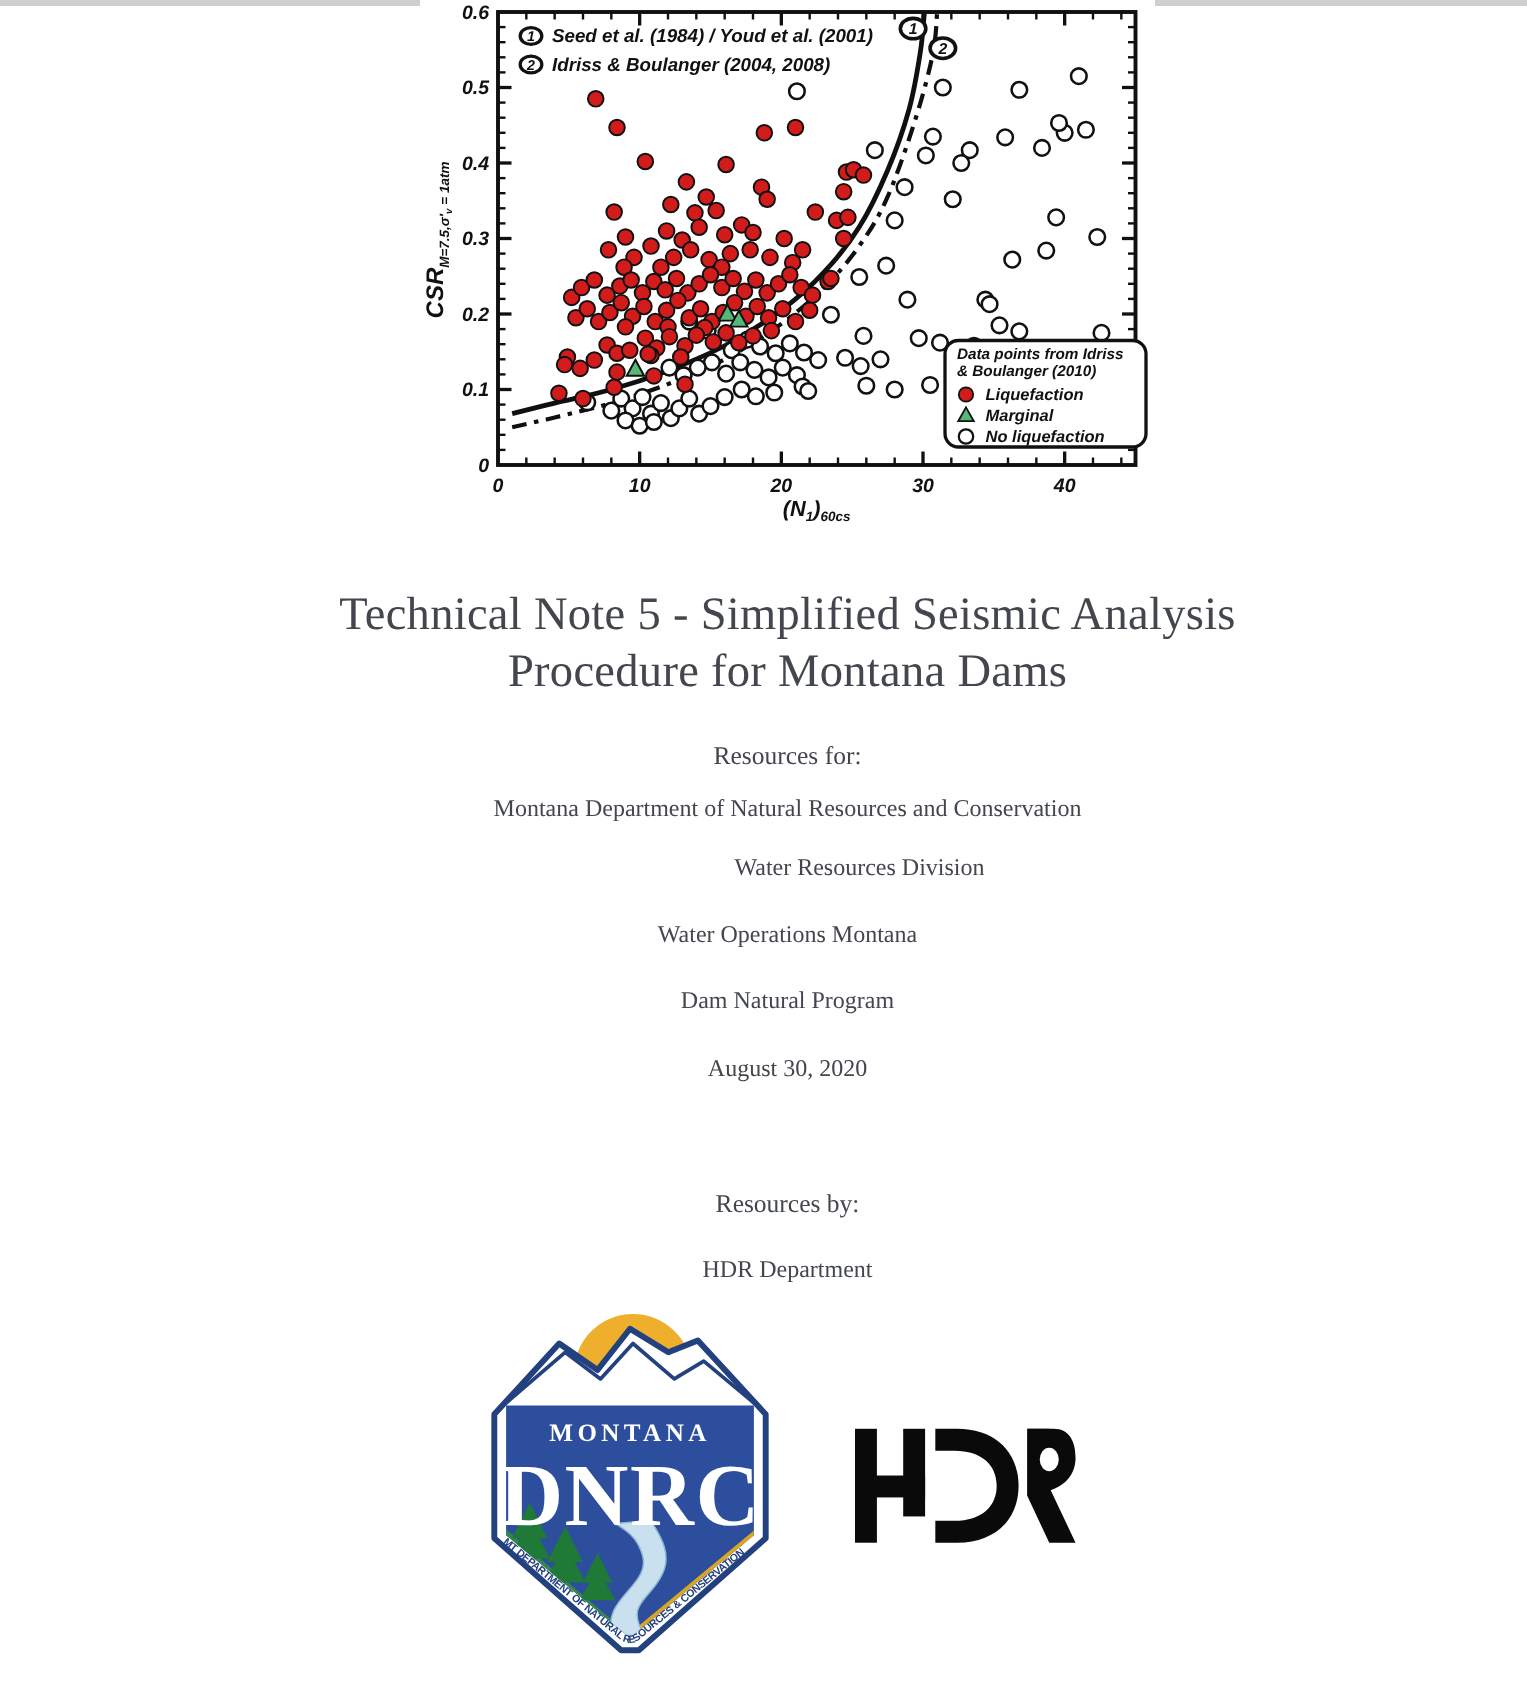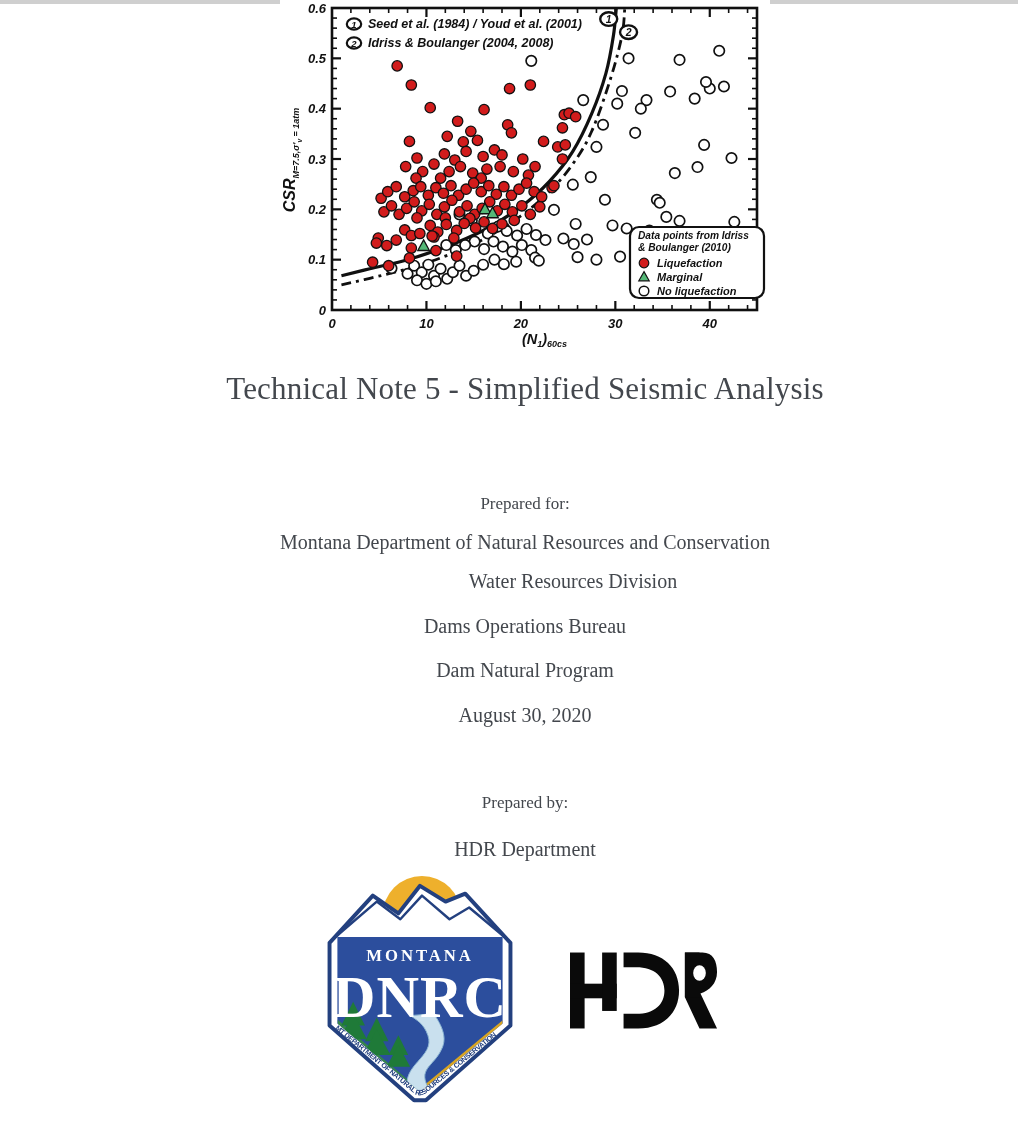--- a/index.html
+++ b/index.html
@@ -3,21 +3,21 @@
 <meta charset="utf-8">
 <style>
   html,body{margin:0;padding:0;background:#fff;}
   #page{position:relative;width:1018px;height:1133px;background:#ffffff;overflow:hidden;
         font-family:"Liberation Serif",serif;}
   .top-strip{position:absolute;left:0;top:0;width:1018px;height:4px;background:#cfcfcf;}
   .top-tab{position:absolute;left:618px;top:0;width:19px;height:7px;background:#8f8f8f;border-radius:0 0 2px 2px;}
   #figure{position:absolute;left:280px;top:0;width:490px;height:352px;}
   .cline{position:absolute;white-space:nowrap;left:525px;transform:translateX(-50%);color:#43474d;}
   .title-line{font-size:31px;letter-spacing:0.2px;}
-  .body-line{font-size:20px;}
+  .body-line{font-size:16px;}
   .label-line{font-size:17px;}
   #dnrc-logo{position:absolute;left:302px;top:876px;width:236px;height:236px;}
   #hdr-logo{position:absolute;left:570px;top:950px;width:148px;height:81px;}
   svg text{user-select:none;}
 </style>
 </head>
 <body>
 
 <div id="page">
   <div class="top-strip"></div>
@@ -365,30 +365,31 @@
           <polygon points="364,271.6 369.2,280.8 358.8,280.8" fill="#55b877" stroke="#111" stroke-width="1.2"></polygon>
           <text x="377" y="280.8" font-size="11" font-family="Liberation Sans, sans-serif" font-style="italic" font-weight="bold" fill="#111">Marginal</text>
           <circle cx="364" cy="291" r="4.8" fill="#fff" stroke="#111" stroke-width="1.5"></circle>
           <text x="377" y="294.8" font-size="11" font-family="Liberation Sans, sans-serif" font-style="italic" font-weight="bold" fill="#111">No liquefaction</text>
         </g>
         <text x="264.5" y="344" font-size="14.5" font-family="Liberation Sans, sans-serif" font-style="italic" font-weight="bold" fill="#111" text-anchor="middle"><tspan>(N</tspan><tspan font-size="9" dy="3">1</tspan><tspan font-size="14.5" dy="-3">)</tspan><tspan font-size="9" dy="3">60cs</tspan></text>
         <text x="15" y="160" font-size="16" font-family="Liberation Sans, sans-serif" font-style="italic" font-weight="bold" fill="#111" text-anchor="middle" transform="rotate(-90 15 160)"><tspan>CSR</tspan><tspan font-size="9" dy="4">M=7.5,σ′</tspan><tspan font-size="6.5" dy="2.5">v</tspan><tspan font-size="9" dy="-2.5"> = 1atm</tspan></text>
       </svg>
   </div>
 
-  <div class="cline title-line" style="top:371px;">Technical Note 5 - Simplified Seismic Analysis</div>
-
-  <div class="cline label-line" style="top:494px;">Prepared for:</div>
+  <div class="cline title-line" style="top:391px;">Technical Note 5 - Simplified Seismic Analysis</div>
+  <div class="cline title-line" style="top:429px;">Procedure for Montana Dams</div>
+
+  <div class="cline label-line" style="top:494px;">Resources for:</div>
   <div class="cline body-line" style="top:531px;">Montana Department of Natural Resources and Conservation</div>
   <div class="cline body-line" style="top:570px;margin-left:48px;">Water Resources Division</div>
-  <div class="cline body-line" style="top:615px;">Dams Operations Bureau</div>
+  <div class="cline body-line" style="top:615px;">Water Operations Montana</div>
   <div class="cline body-line" style="top:659px;">Dam Natural Program</div>
   <div class="cline body-line" style="top:704px;">August 30, 2020</div>
 
-  <div class="cline label-line" style="top:793px;">Prepared by:</div>
+  <div class="cline label-line" style="top:793px;">Resources by:</div>
   <div class="cline body-line" style="top:838px;">HDR Department</div>
 
   <svg id="dnrc-logo" viewBox="0 0 240 240" xmlns="http://www.w3.org/2000/svg">
     <circle cx="122" cy="40" r="40" fill="#eeb02c"></circle>
     <path d="M120 10 L146 26 L166 18 L212 68 L212 152 L126 228 L114 228 L28 152 L28 68 L72 20 L98 38 Z" fill="#ffffff" stroke="#23407f" stroke-width="4" stroke-linejoin="round"></path>
     <path d="M34 62 L76 26 L100 44 L122 20 L150 44 L170 32 L206 62" fill="none" stroke="#23407f" stroke-width="2.5" stroke-linejoin="round"></path>
     <path id="dnrc-panel" d="M36 62 L204 62 L204 150 L122 218 L118 218 L36 150 Z" fill="#2c4e9d"></path>
     <clipPath id="panelClip">
         <path d="M36 62 L204 62 L204 150 L122 218 L118 218 L36 150 Z"></path>
       </clipPath>

